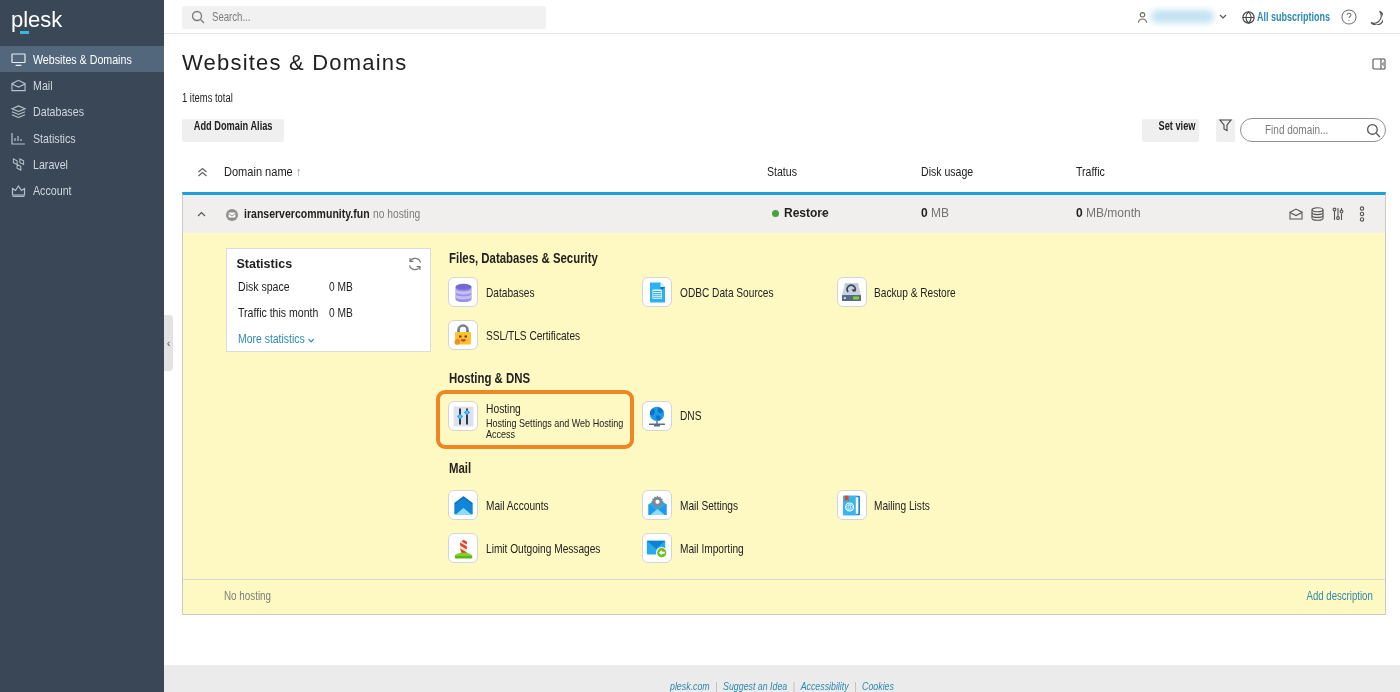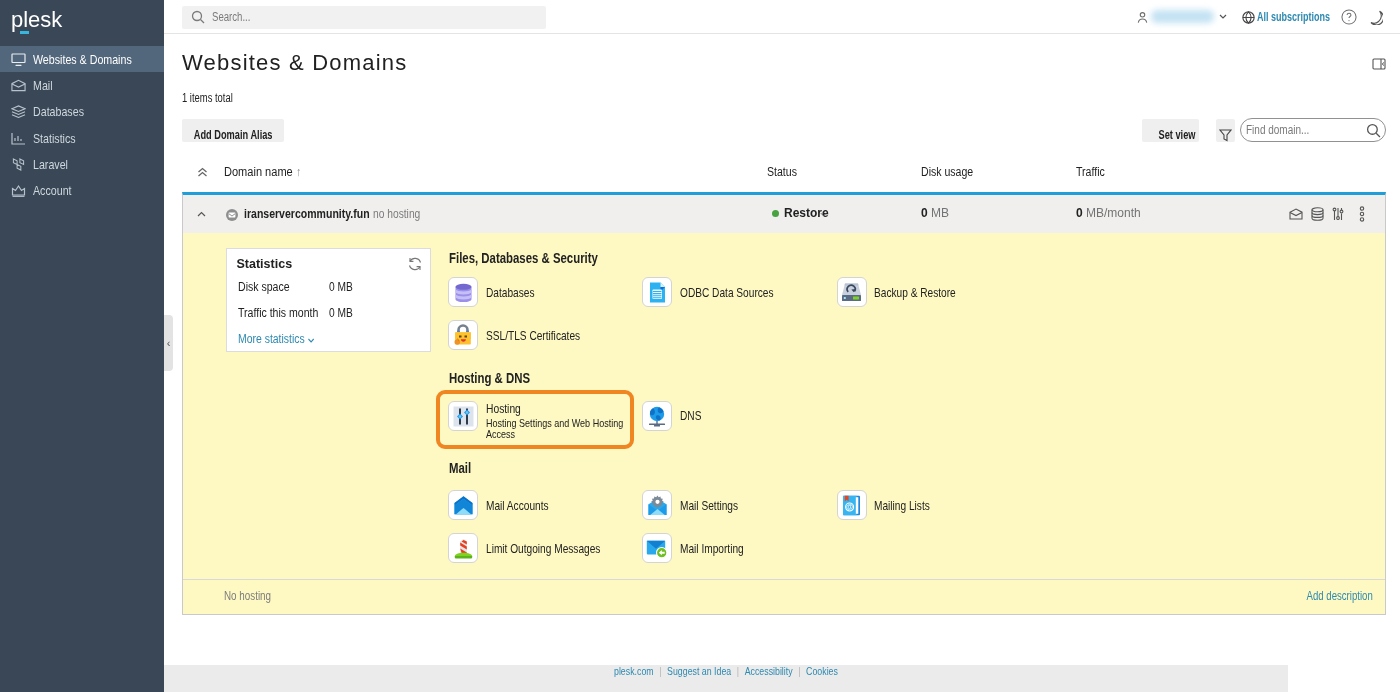--- a/index.html
+++ b/index.html
@@ -20,41 +20,41 @@
 
 .topbar { left:164px; top:0; width:1236px; height:34px; background:#fff; border-bottom:1px solid #e4e4e4; }
 .search { position:absolute; left:18px; top:6px; width:364px; height:23px; background:#f1f1f1; border-radius:2px; color:#7a7a7a; font-size:12px; line-height:23px; }
 .search svg { position:absolute; left:9px; top:4px; }
 .search span { position:absolute; left:30px; display:inline-block; transform:scaleX(.8); transform-origin:0 50%; }
 .userblur { position:absolute; left:987px; top:10px; width:63px; height:13px; border-radius:6px; background:#c3e2f3; filter:blur(3px); }
 .linkblue { position:absolute; left:1093px; top:10px; color:#2d89b0; font-weight:bold; font-size:12px; white-space:nowrap; display:inline-block; transform:scaleX(.75); transform-origin:0 50%; }
 
 .h1 { left:182px; top:50px; font-size:22px; color:#212121; font-weight:400; letter-spacing:1.2px; }
 .itemstotal { left:182px; top:91px; font-size:12px; transform:scaleX(.785); transform-origin:0 0; }
-.btn { background:#efefef; color:#222; font-size:12px; font-weight:bold; height:23px; display:inline-flex; align-items:flex-end; justify-content:center; border-radius:2px; white-space:nowrap; }
+.btn { background:#efefef; color:#222; font-size:12px; font-weight:bold; height:23px; display:inline-flex; align-items:flex-start; justify-content:center; border-radius:2px; white-space:nowrap; }
 .btn > i { font-style:normal; display:inline-block; transform:scaleX(.77); transform-origin:50% 50%; }
 .btn-add { left:182px; top:119px; width:102px; }
 .btn-view { left:1142px; top:119px; width:57px; padding-left:18px; }
 .btn-filter { left:1216px; top:119px; width:19px; }
-.findbox { left:1240px; top:118px; width:146px; height:24px; border:1px solid #919191; background:#fff; border-radius:12px; font-size:12.5px; color:#7a7a7a; line-height:22px; padding-left:5px; }
+.findbox { left:1240px; top:118px; width:146px; height:24px; border:1px solid #919191; background:#fff; border-radius:12px; font-size:12.5px; color:#7a7a7a; line-height:22px; padding-left:24px; }
 .findbox b { font-weight:normal; display:inline-block; transform:scaleX(.8); transform-origin:0 50%; }
 .findbox svg { position:absolute; right:4px; top:4px; }
 
 .thead { left:182px; top:160px; width:1204px; height:32px; font-size:12px; color:#222; }
 .itembox { left:182px; top:192px; width:1204px; height:423px; border:1px solid #c9c9c9; border-top:3px solid #1f9ed9; background:#fef9c3;padding-left:16px; }
 .row1 { position:absolute; left:0; top:0; width:1202px; height:38px; background:#f0efee; }
 .gray { color:#737373; }
 .teal { color:#2d89b0; }
 .sechead { position:absolute; font-size:15px; font-weight:bold; color:#222; white-space:nowrap; transform:scaleX(.76); transform-origin:0 0; }
 .tile { position:absolute; width:30px; height:30px; background:#fff; border:1px solid #d4d4d4; border-radius:6px; display:flex; align-items:center; justify-content:center; }
 .tlabel { position:absolute; font-size:13px; color:#222; white-space:nowrap; transform:scaleX(.78); transform-origin:0 0; }
 
 .stat { position:absolute; left:43px; top:53px; width:205px; height:104px; border:1px solid #dcdcdc; background:#fff; }
 
-.footer { left:164px; top:665px; width:1124px; height:27px; background:#ebebeb; font-size:11px; color:#2d89b0; display:flex; align-items:flex-start; justify-content:center; }
+.footer { left:164px; top:665px; width:1236px; height:27px; background:#ebebeb; font-size:11px; color:#2d89b0; display:flex; align-items:flex-end; justify-content:center;font-style:italic; }
 .footer .fwrap { display:flex; align-items:center; transform:scaleX(.8); transform-origin:50% 50%; white-space:nowrap; }
 .footer span.sep { color:#b5b5b5; margin:0 7px; }
 </style>
 </head>
 <body>
 <div class="abs sidebar">
   <div class="logo">plesk<span class="ul"></span></div>
   <div class="nav">
     <a class="sel">
         <svg width="15" height="13" viewBox="0 0 15 13" fill="none" stroke="#e8edf2" stroke-width="1.2">

